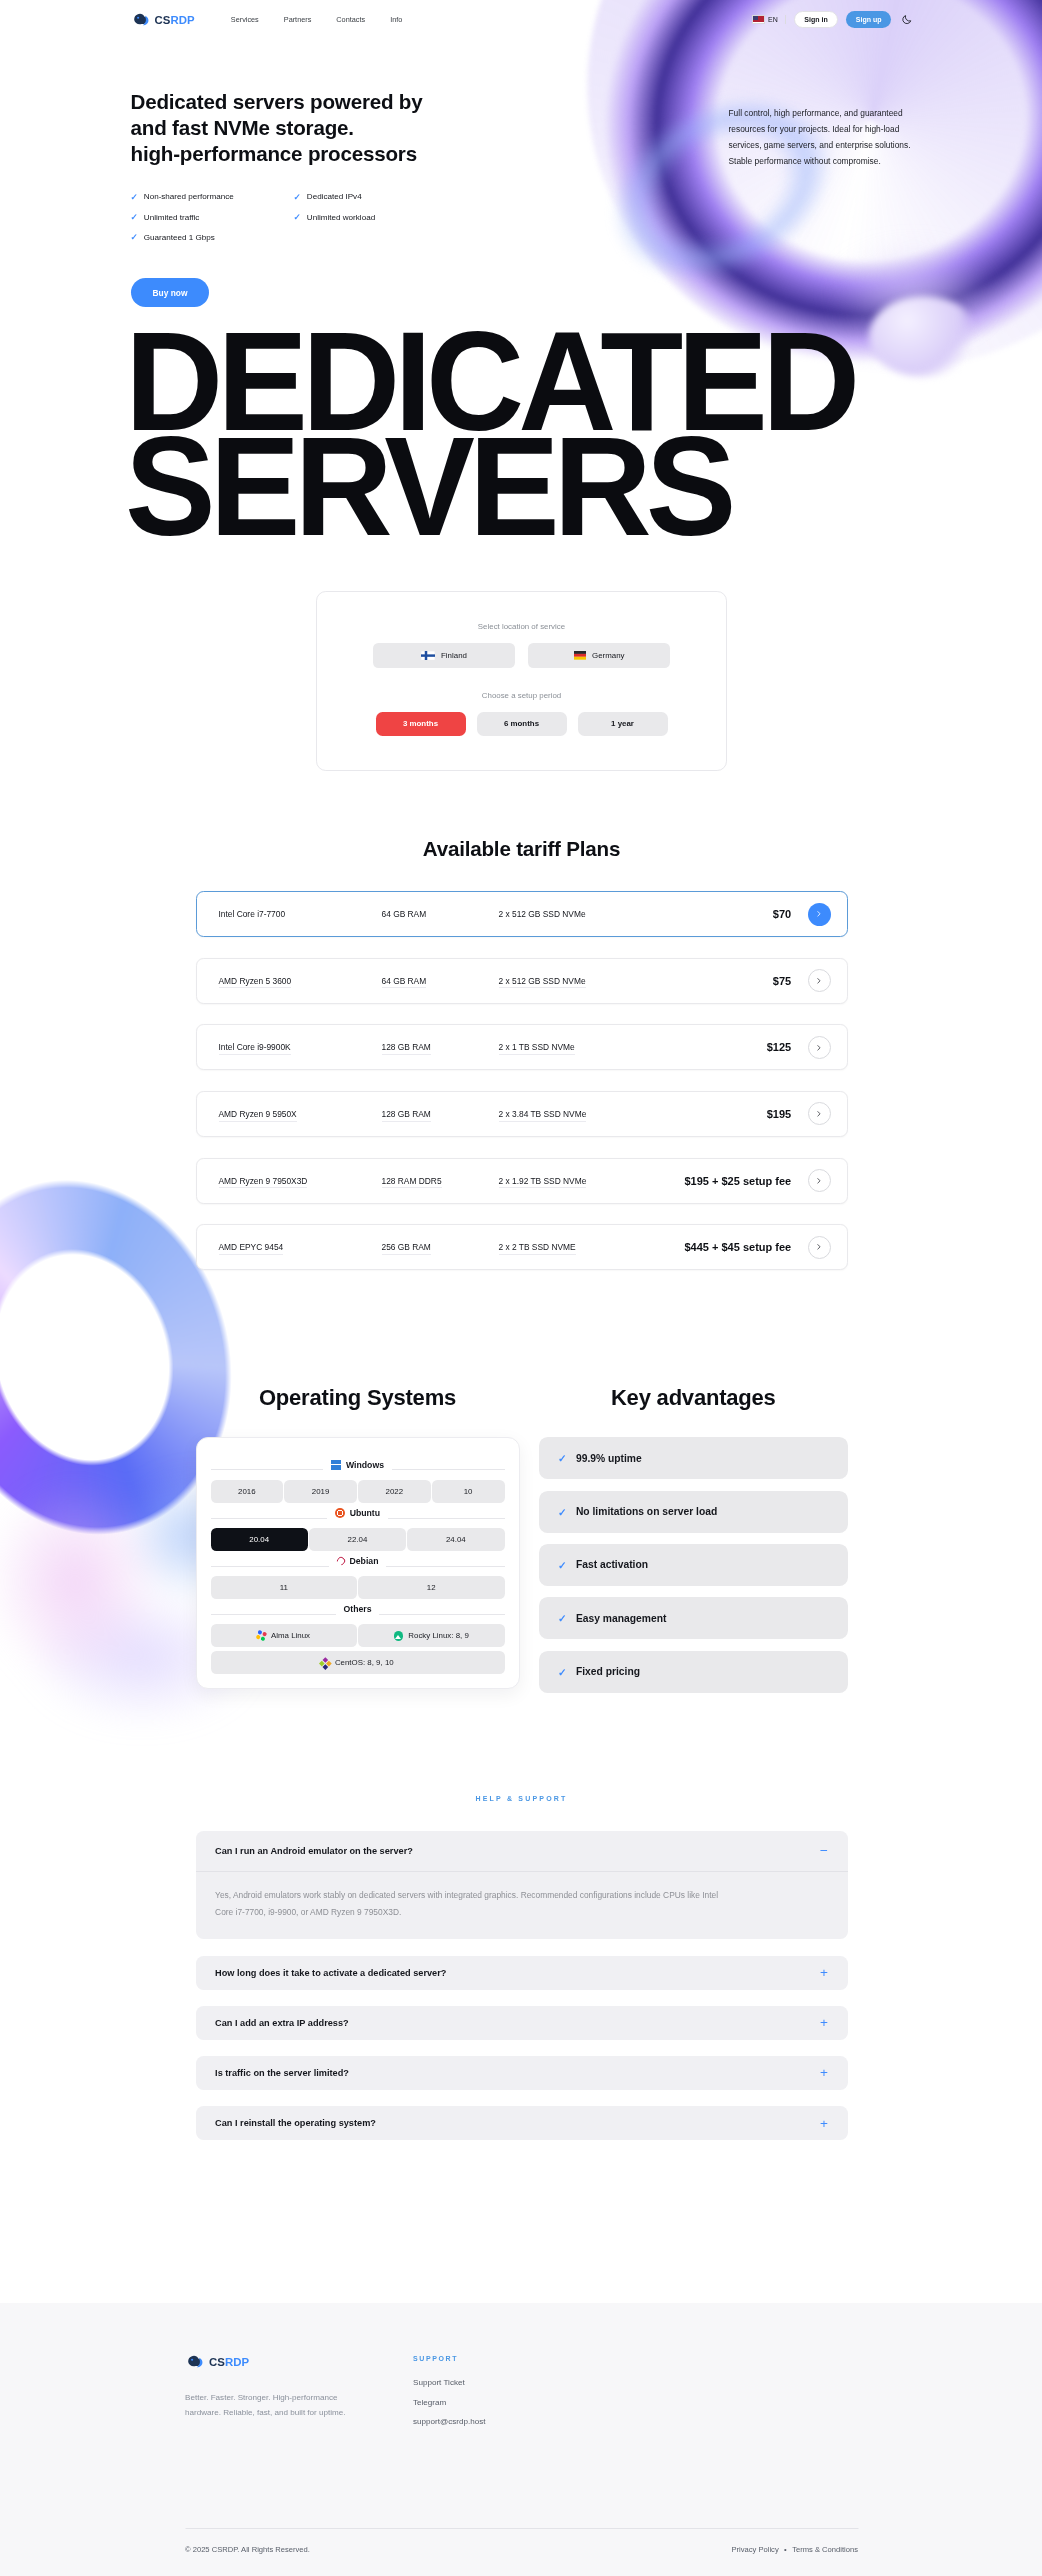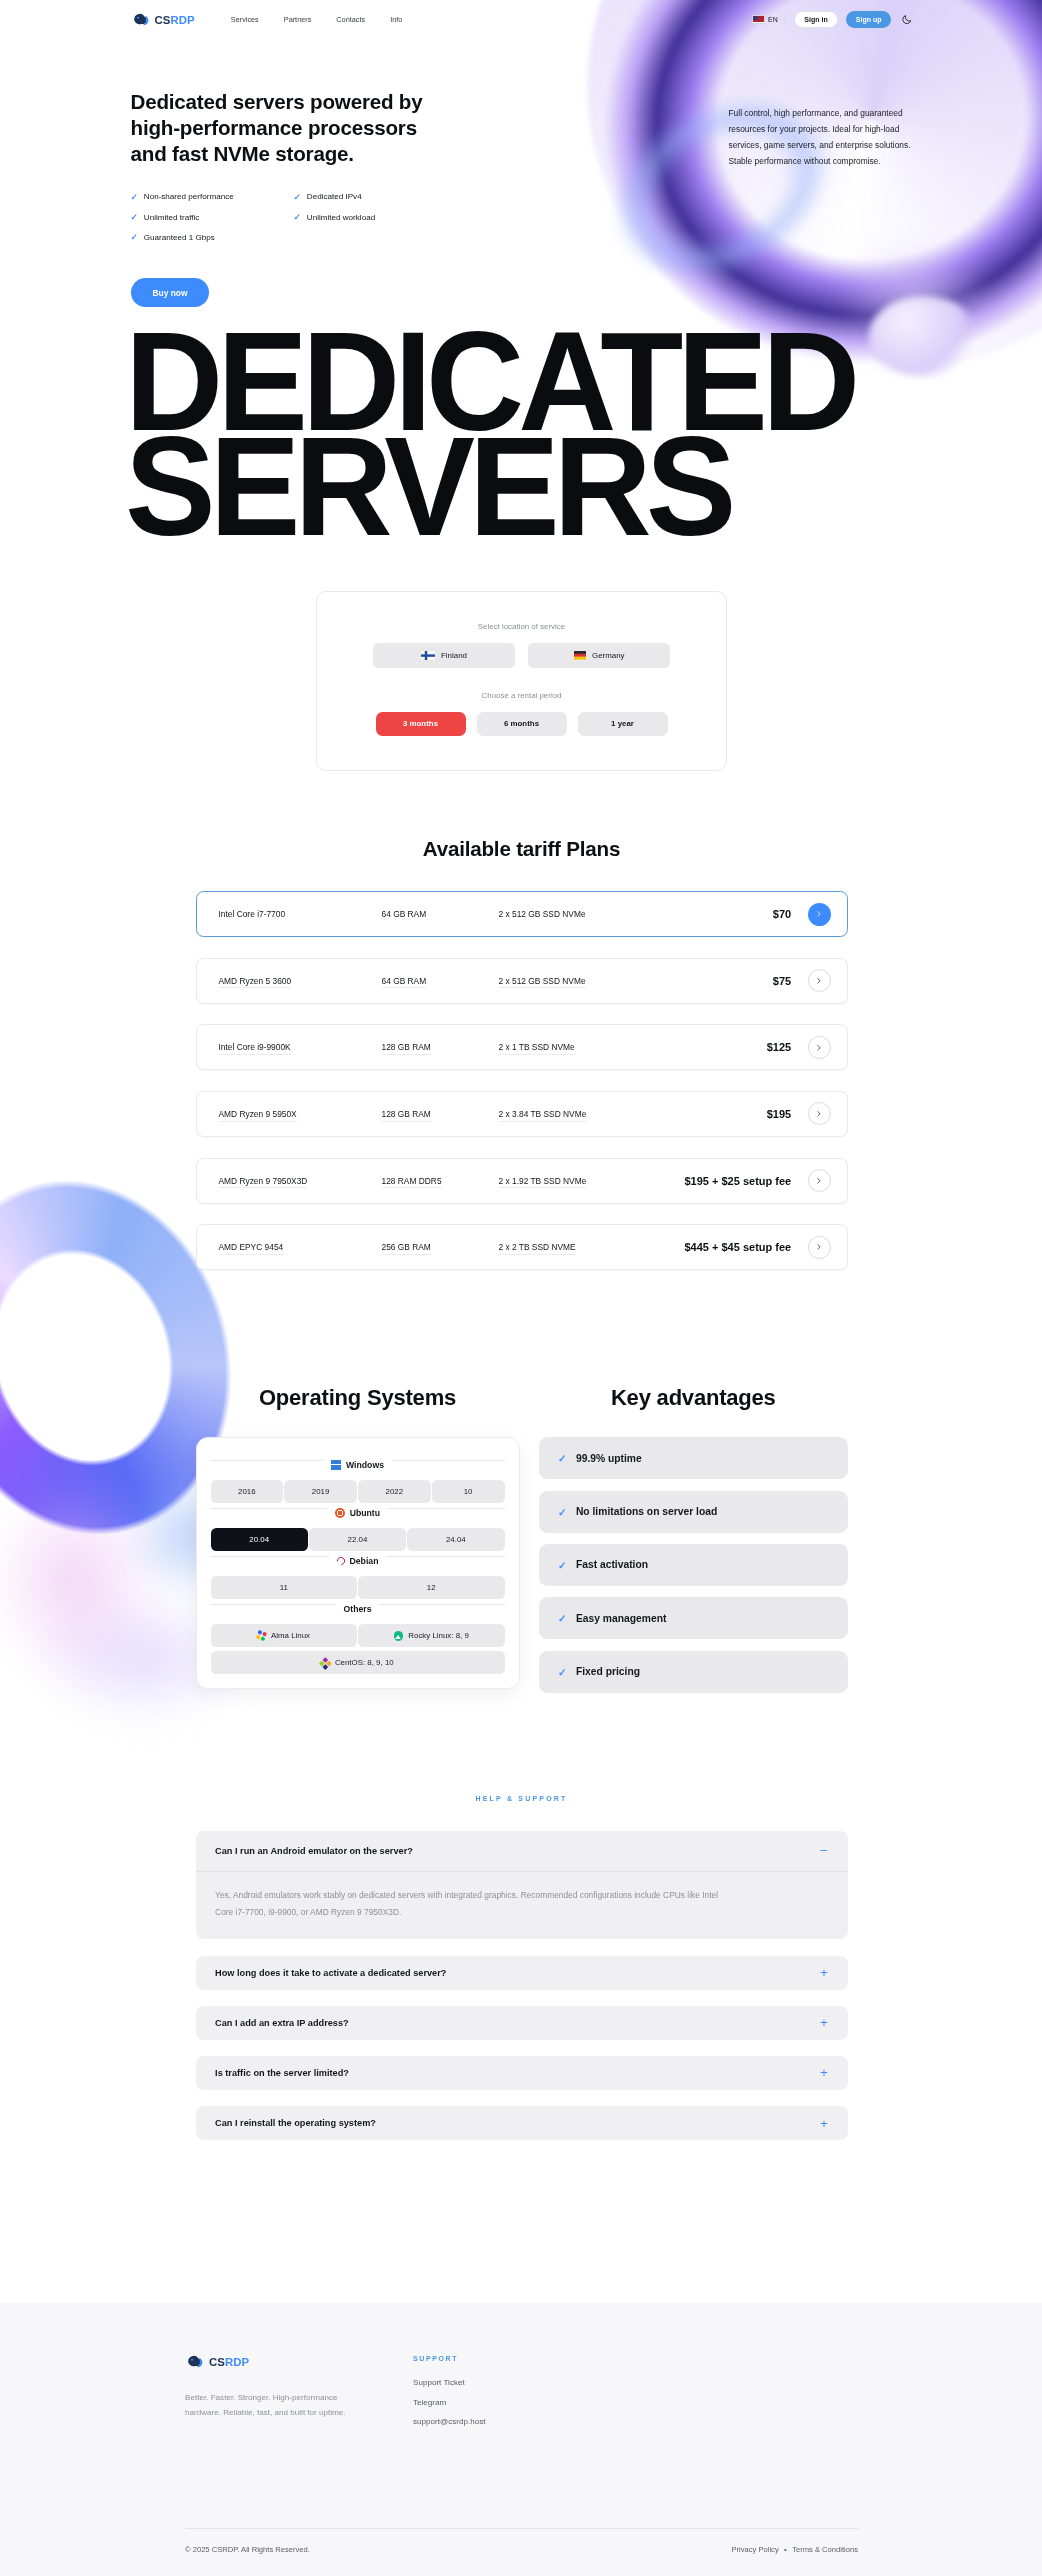--- a/index.html
+++ b/index.html
@@ -98,21 +98,21 @@
   .price { font-size:11px; font-weight:bold; color:#0e1015; justify-self:end; margin-right:16.3px; white-space:nowrap; }
   .chev { width:23px; height:23px; border-radius:50%; display:flex; align-items:center; justify-content:center;
     border:0.5px solid #d9dade; background:#fff; color:#23252b; }
   .trow.hl .chev { background:#3d8bfd; border:none; color:#fff; }
 
   
   .osadv { width:652px; margin:115px auto 0; display:flex; gap:19.6px; position:relative; z-index:2; }
   .os-col { width:324px; }
   .osadv h2 { text-align:center; font-size:22px; font-weight:bold; letter-spacing:-0.2px; color:#0d0f14; margin-bottom:26px; }
   .os-card { background:#fff; border:0.5px solid #ececf0; border-radius:12px; padding:16.3px 14px 14px; box-shadow:0 5.4px 18.5px rgba(20,22,30,.06); }
-  .os-head { display:flex; align-items:flex-start; gap:7.6px; margin:5.4px 0 9.8px; }
+  .os-head { display:flex; align-items:flex-end; gap:7.6px; margin:5.4px 0 9.8px; }
   .os-head .line { flex:1; height:0.5px; background:#e6e6ea; }
   .os-head-label { display:flex; align-items:center; gap:4.9px; font-size:8.7px; font-weight:bold; color:#14161c; }
   .os-grid { display:grid; gap:1px; margin-bottom:4.3px; }
   .g4 { grid-template-columns:repeat(4,1fr); }
   .g3 { grid-template-columns:repeat(3,1fr); }
   .g2 { grid-template-columns:repeat(2,1fr); }
   .os-pill { height:23px; background:#e9e9eb; border:none; border-radius:5.4px; font-family:inherit;
     display:flex; align-items:center; justify-content:center; gap:4.9px; font-size:7.9px; color:#1a1c22; }
   .os-pill.sel { background:#0e1117; color:#fff; }
   .os-pill.full { margin-top:3.3px; }
@@ -210,22 +210,22 @@
         </svg>
       </span>
     </div>
   </div>
 </header>
 
 <section class="hero z">
   <div class="hero-left">
     <h1>
       <span style="display:block">Dedicated servers powered by</span>
+      <span style="display:block">and fast NVMe storage.</span>
       <span style="display:block">high-performance processors</span>
-      <span style="display:block">and fast NVMe storage.</span>
     </h1>
     <div class="features">
       <div class="feature">
           <span class="check">✓</span>
           <span>Non-shared performance</span>
         </div>
       <div class="feature">
           <span class="check">✓</span>
           <span>Unlimited traffic</span>
         </div>
@@ -266,21 +266,21 @@
       </button>
       <button class="loc-btn">
         <svg class="flagde" width="12.5" height="8.7" viewBox="0 0 23 16">
           <rect width="23" height="5.4" y="0" fill="#26282b"></rect>
           <rect width="23" height="5.4" y="5.3" fill="#dd2c2c"></rect>
           <rect width="23" height="5.4" y="10.6" fill="#f7c600"></rect>
         </svg>
         <span>Germany</span>
       </button>
     </div>
-    <div class="sel-label sel-label2">Choose a rental period</div>
+    <div class="sel-label sel-label2">Choose a setup period</div>
     <div class="period-row">
       <button class="period-btn sel">3 months</button>
       <button class="period-btn">6 months</button>
       <button class="period-btn">1 year</button>
     </div>
   </div>
 </div>
 
 <section class="tariffs">
   <h2>Available tariff Plans</h2>

